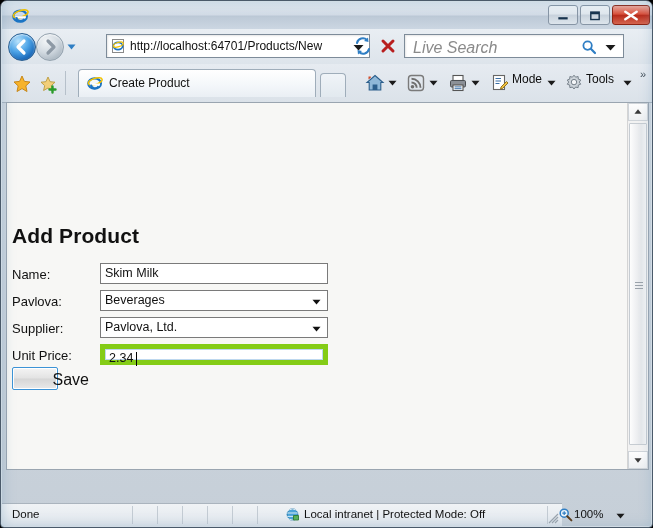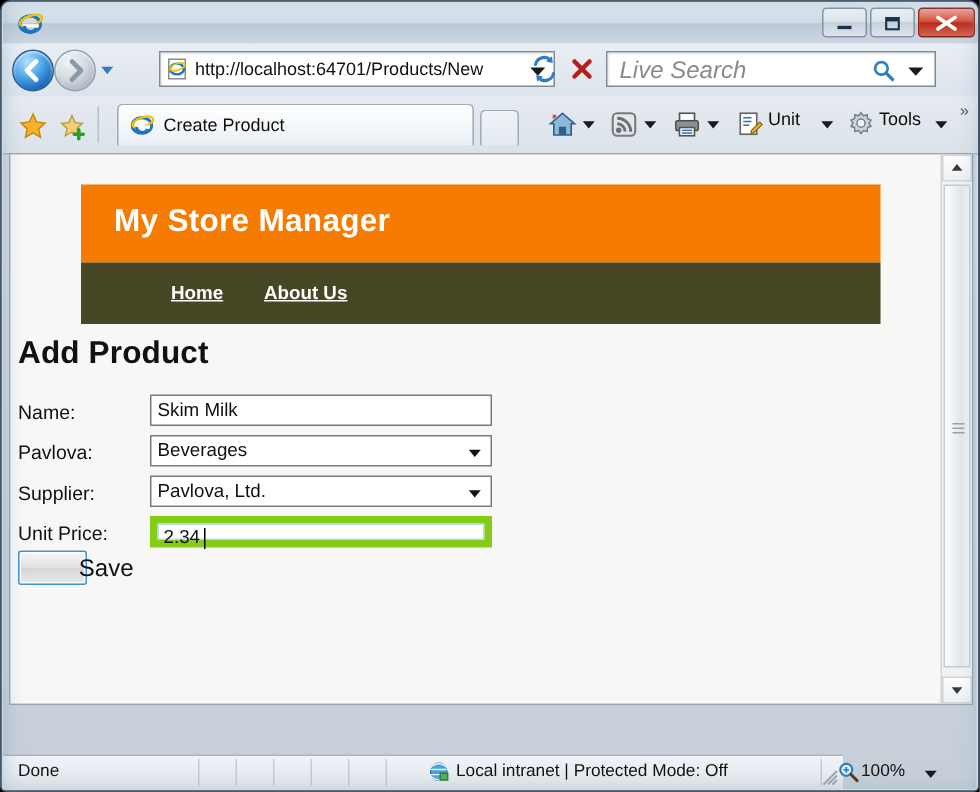--- a/index.html
+++ b/index.html
@@ -358,49 +358,40 @@
     </svg>
     <svg class="caret" style="left:469px" viewBox="0 0 9 6">
       <path d="M0.5 0.8 L8.5 0.8 L4.5 5.6 Z" fill="#1a1a1a"></path>
     </svg>
 
     <svg class="cmdicon" style="left:488px" viewBox="0 0 20 20">
       <rect x="3.5" y="2.5" width="11" height="14" fill="#fff" stroke="#666" stroke-width="1.1"></rect>
       <path d="M5.5 5.5 L11 5.5 M5.5 8 L11 8 M5.5 10.5 L9.5 10.5" stroke="#3a6ea5" stroke-width="1.1"></path>
       <path d="M11 14 L16.5 8.5 L18 10 L12.5 15.5 L10.6 16 Z" fill="#f0c040" stroke="#8a6a10" stroke-width="0.9"></path>
     </svg>
-    <div class="cmd" style="left:510px">Unit</div>
+    <div class="cmd" style="left:510px">Mode</div>
     <svg class="caret" style="left:545px" viewBox="0 0 9 6">
       <path d="M0.5 0.8 L8.5 0.8 L4.5 5.6 Z" fill="#1a1a1a"></path>
     </svg>
 
     <svg class="cmdicon" style="left:562px" viewBox="0 0 20 20">
       <path d="M10 2.2 L11.6 4.2 L14.1 3.5 L14.3 6.1 L16.7 7 L15.3 9.1 L16.7 11.2 L14.3 12.1 L14.1 14.7 L11.6 14 L10 16 L8.4 14 L5.9 14.7 L5.7 12.1 L3.3 11.2 L4.7 9.1 L3.3 7 L5.7 6.1 L5.9 3.5 L8.4 4.2 Z" fill="#cdd4da" stroke="#76808a" stroke-width="1"></path>
       <circle cx="10" cy="9.1" r="2.7" fill="#f4f6f8" stroke="#76808a" stroke-width="1"></circle>
     </svg>
     <div class="cmd" style="left:584px">Tools</div>
     <svg class="caret" style="left:621px" viewBox="0 0 9 6">
       <path d="M0.5 0.8 L8.5 0.8 L4.5 5.6 Z" fill="#1a1a1a"></path>
     </svg>
 
     <div id="overflow-chevron">»</div>
   </div>
 
   <div id="viewport">
     <div id="page">
 
-      <div id="site">
-        <div id="banner">
-          <div id="banner-title">My Store Manager</div>
-        </div>
-        <div id="nav">
-          <a class="navlink" id="nav-home" href="#">Home</a>
-          <a class="navlink" id="nav-about" href="#">About Us</a>
-        </div>
-      </div>
 
       <div id="h1">Add Product</div>
 
       <div class="frow" style="top:160px">
         <div class="flabel">Name:</div>
         <div class="fctl">
           <div class="fval">Skim Milk</div>
         </div>
       </div>
 

